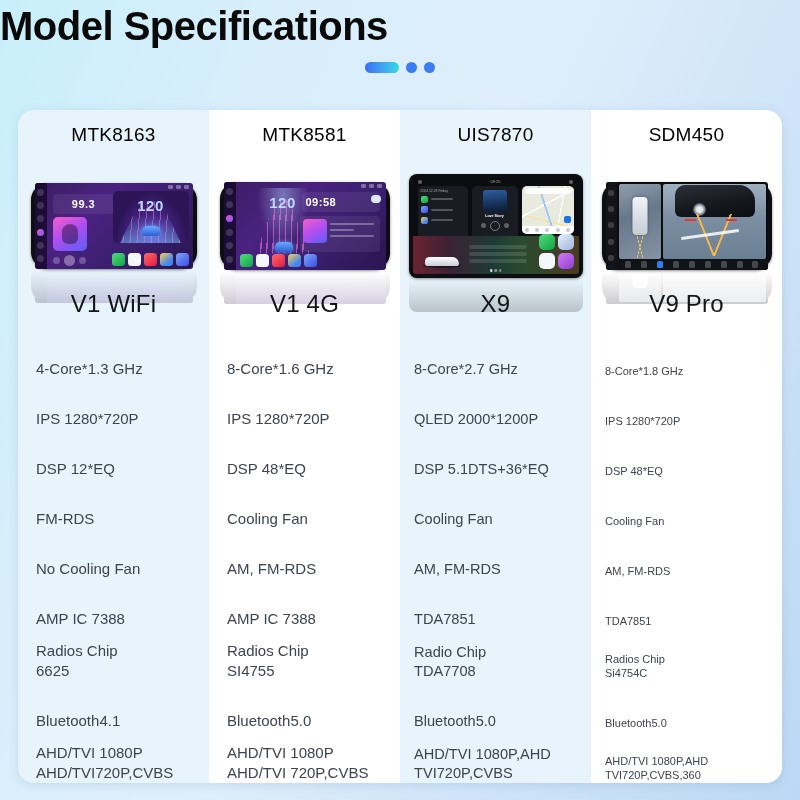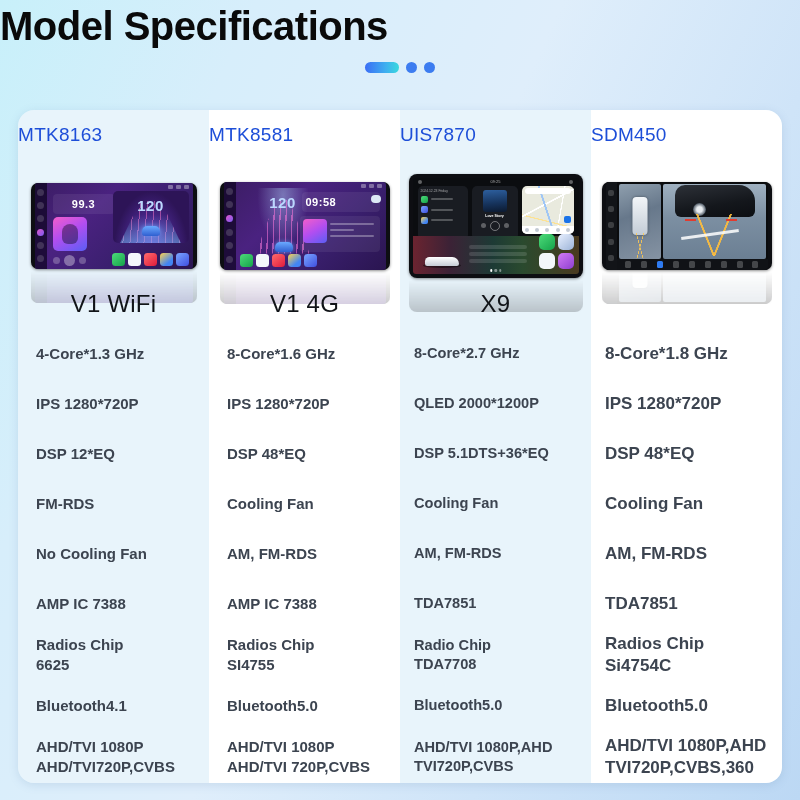--- a/index.html
+++ b/index.html
@@ -32,32 +32,32 @@
     width: 764px; height: 673px;
     border-radius: 16px; overflow: hidden;
     display: flex;
     box-shadow: 0 2px 10px rgba(90,130,170,0.18);
   }
   .col { flex: 1 1 0; position: relative; display: flex; flex-direction: column; }
   .col.tint { background: #e8f4fb; }
   .col.plain { background: #ffffff; }
 
   .chip-name {
-    font-size: 19px; color: #1d4ed8;
+    text-align: center; font-size: 19px; color: #000000;
     padding-top: 14px; letter-spacing: 0.3px;
   }
 
   
   .device-area {
     position: relative; height: 152px; margin-top: 4px;
     display: flex; align-items: center; justify-content: center;
   }
   .device-wrap { position: relative; }
   .bezel {
-    background: #0d0e12; border-radius: 7px;
+    background: #0d0e12; border-radius: 17px;
     padding: 0 4px; box-shadow: 0 1px 3px rgba(0,0,0,0.45);
     position: relative;
   }
   .bezel.wide { border-radius: 8px; padding: 4px; }
   .screen { position: relative; overflow: hidden; border-radius: 3px; }
 
   
   .reflection {
     position: absolute; left: 0; right: 0; top: 100%;
     height: 34px; transform: scaleY(-1);
@@ -69,27 +69,27 @@
     position: absolute; left: 0; right: 0; top: 140px;
     text-align: center; font-size: 24px; color: #111418;
     z-index: 5; letter-spacing: 0.2px;
   }
 
   
   .specs { flex: 1; padding: 28px 0 0 0; display: flex; flex-direction: column; }
   .spec {
     color: #3c4450; font-size: 15px; line-height: 1.32;
     padding: 0 12px 0 18px; min-height: 50px;
-    display: flex; align-items: center; font-weight: bold;
+    display: flex; align-items: flex-end;
   }
   .spec.two-line { min-height: 52px; }
   .spec span { white-space: pre-line; }
   .col.c3 .spec, .col.c4 .spec { padding-left: 14px; }
   .col.c3 .spec { font-size: 14.6px; }
-  .col.c4 .spec { font-size: 17px; }
+  .col.c4 .spec { font-size: 11px; }
 
   
   .ui-v1 {
     width: 158px; height: 86px;
     background: linear-gradient(135deg, #3b1d63 0%, #4a2280 35%, #3a1f6e 65%, #2a1550 100%);
     display: flex; font-size: 3px; color: #fff;
   }
   .ui-v1b { width: 162px; height: 88px; }
   .v1-rail {
     width: 12px; background: rgba(16,6,36,0.75);
@@ -731,20 +731,21 @@
                     <div class="v9-cams">
                       <div class="v9-top"></div>
                       <div class="v9-rear"></div>
                     </div>
                     <div class="v9-bar"></div>
                   </div>
                 </div>
               </div>
           </div>
         </div>
+        <div class="model-name">V9 Pro</div>
       </div>
       <div class="specs">
         <div class="spec">
             <span>8-Core*1.8 GHz</span>
           </div>
         <div class="spec">
             <span>IPS 1280*720P</span>
           </div>
         <div class="spec">
             <span>DSP 48*EQ</span>

